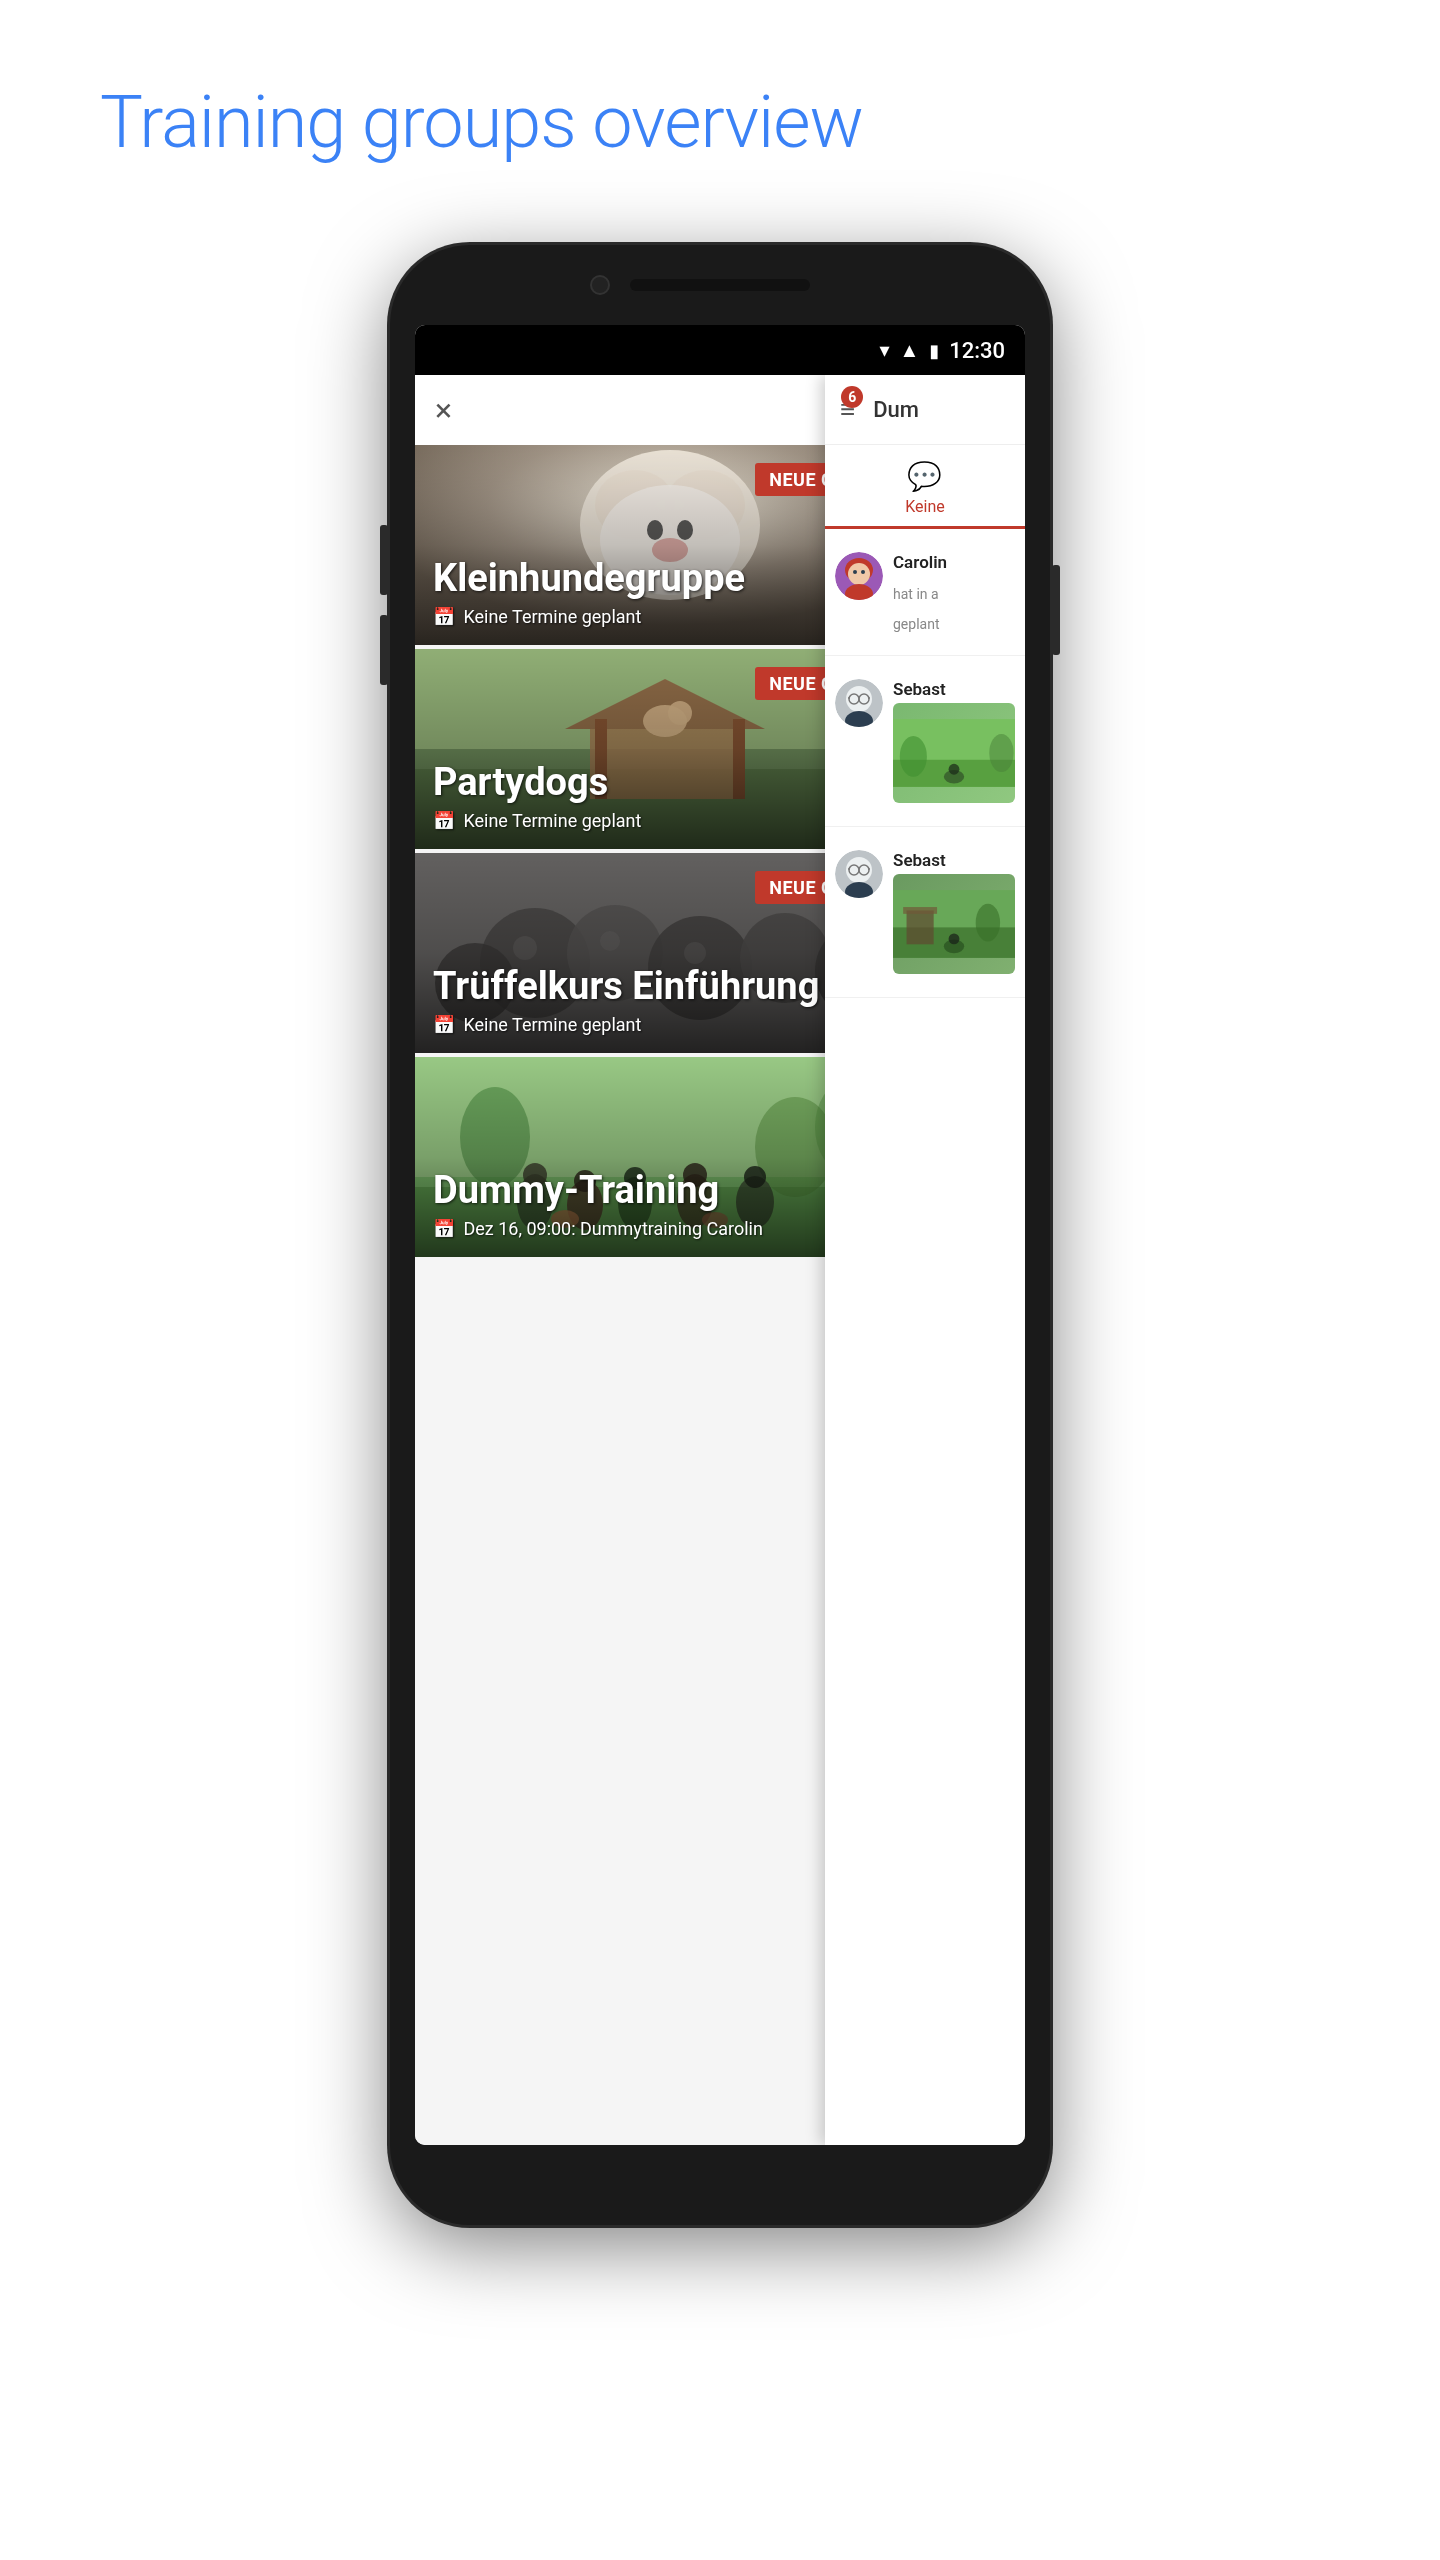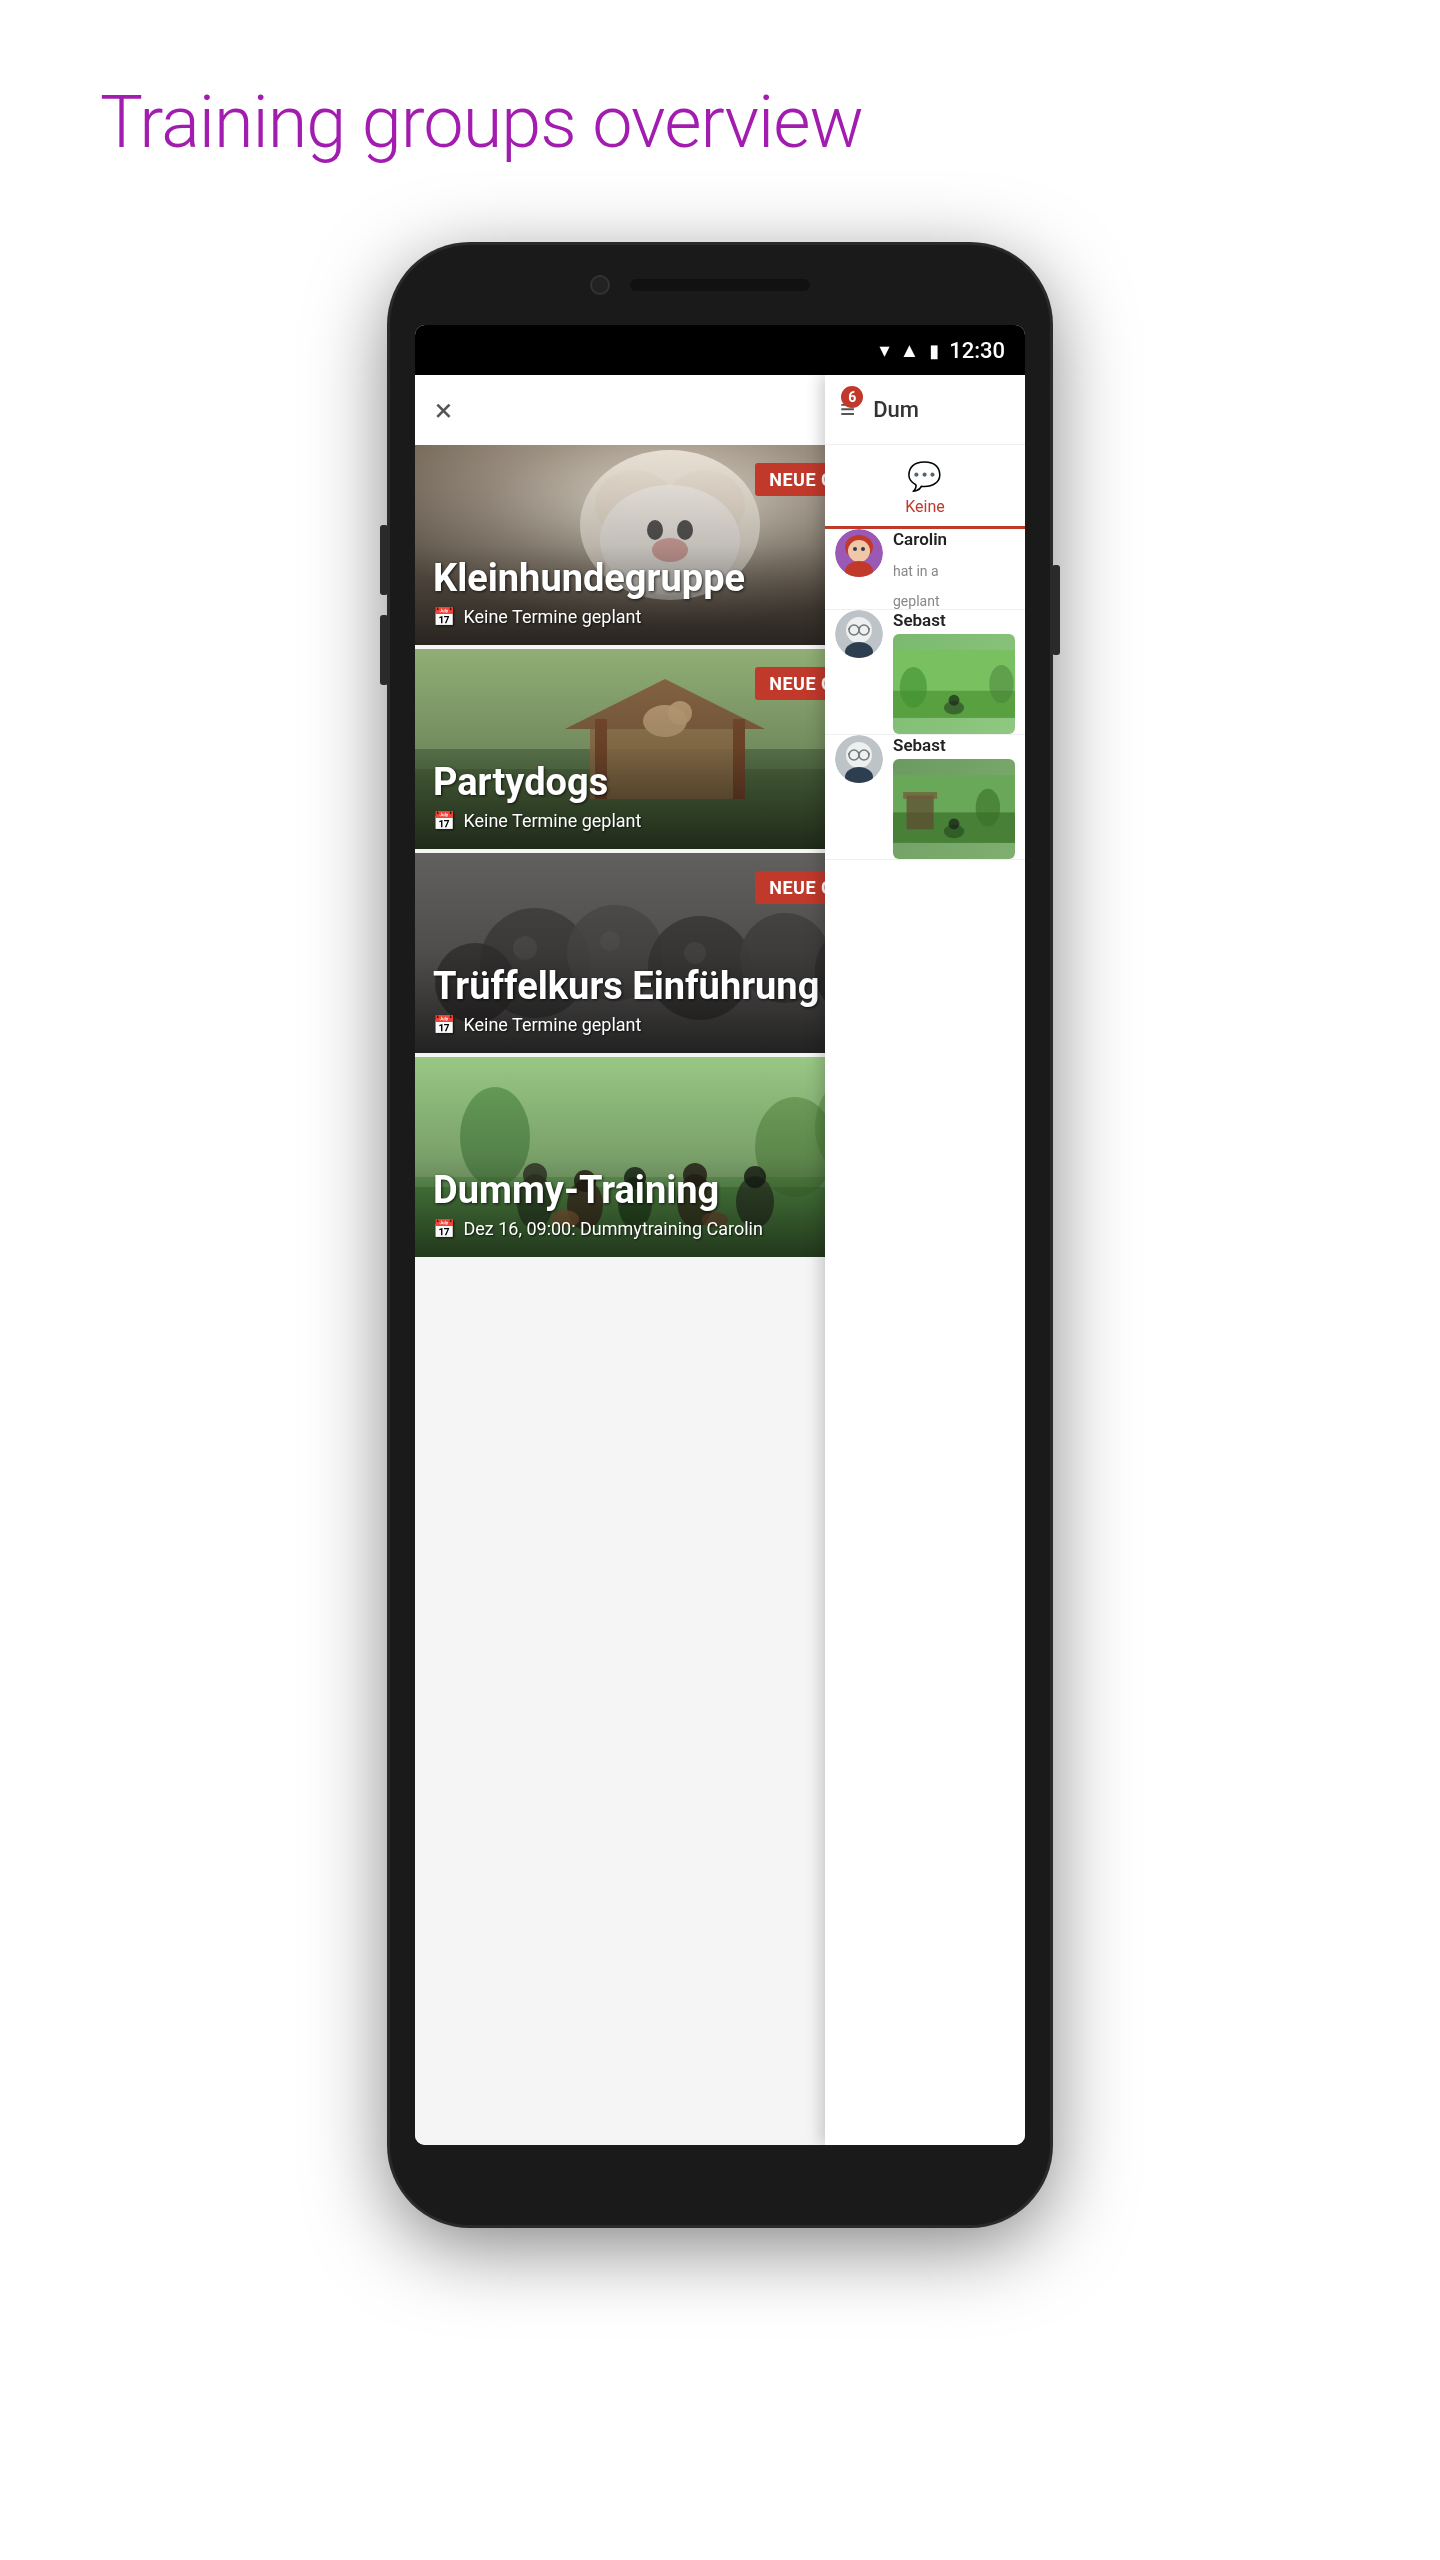--- a/index.html
+++ b/index.html
@@ -11,21 +11,21 @@
       display: flex;
       flex-direction: column;
       align-items: center;
     }
 
     .page-title {
       width: 100%;
       padding: 80px 52px 60px 100px;
       font-size: 72px;
       font-weight: 300;
-      color: #a21caf;
+      color: #3b82f6;
       letter-spacing: -1px;
     }
 
     .phone-container {
       position: relative;
       width: 660px;
       height: 1980px;
       margin-top: 20px;
     }
 
@@ -326,21 +326,21 @@
     }
 
     
     .chat-list {
       overflow-y: hidden;
       height: calc(100% - 130px);
     }
 
     .chat-item {
       display: flex;
-      padding: 0 10px;
+      padding: 23px 10px;
       gap: 10px;
       border-bottom: 1px solid #f0f0f0;
     }
 
     .avatar {
       width: 48px;
       height: 48px;
       border-radius: 50%;
       flex-shrink: 0;
       overflow: hidden;

